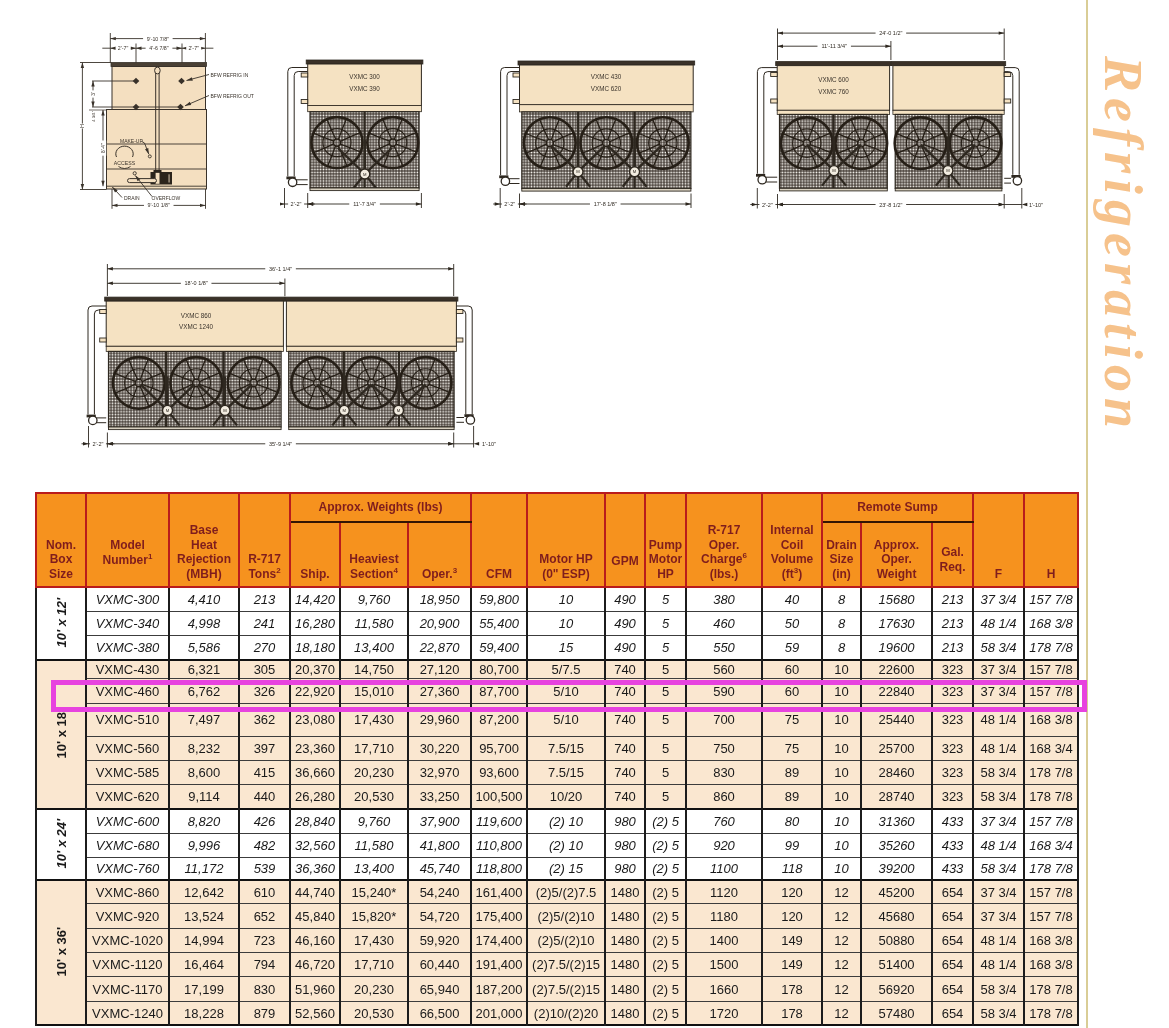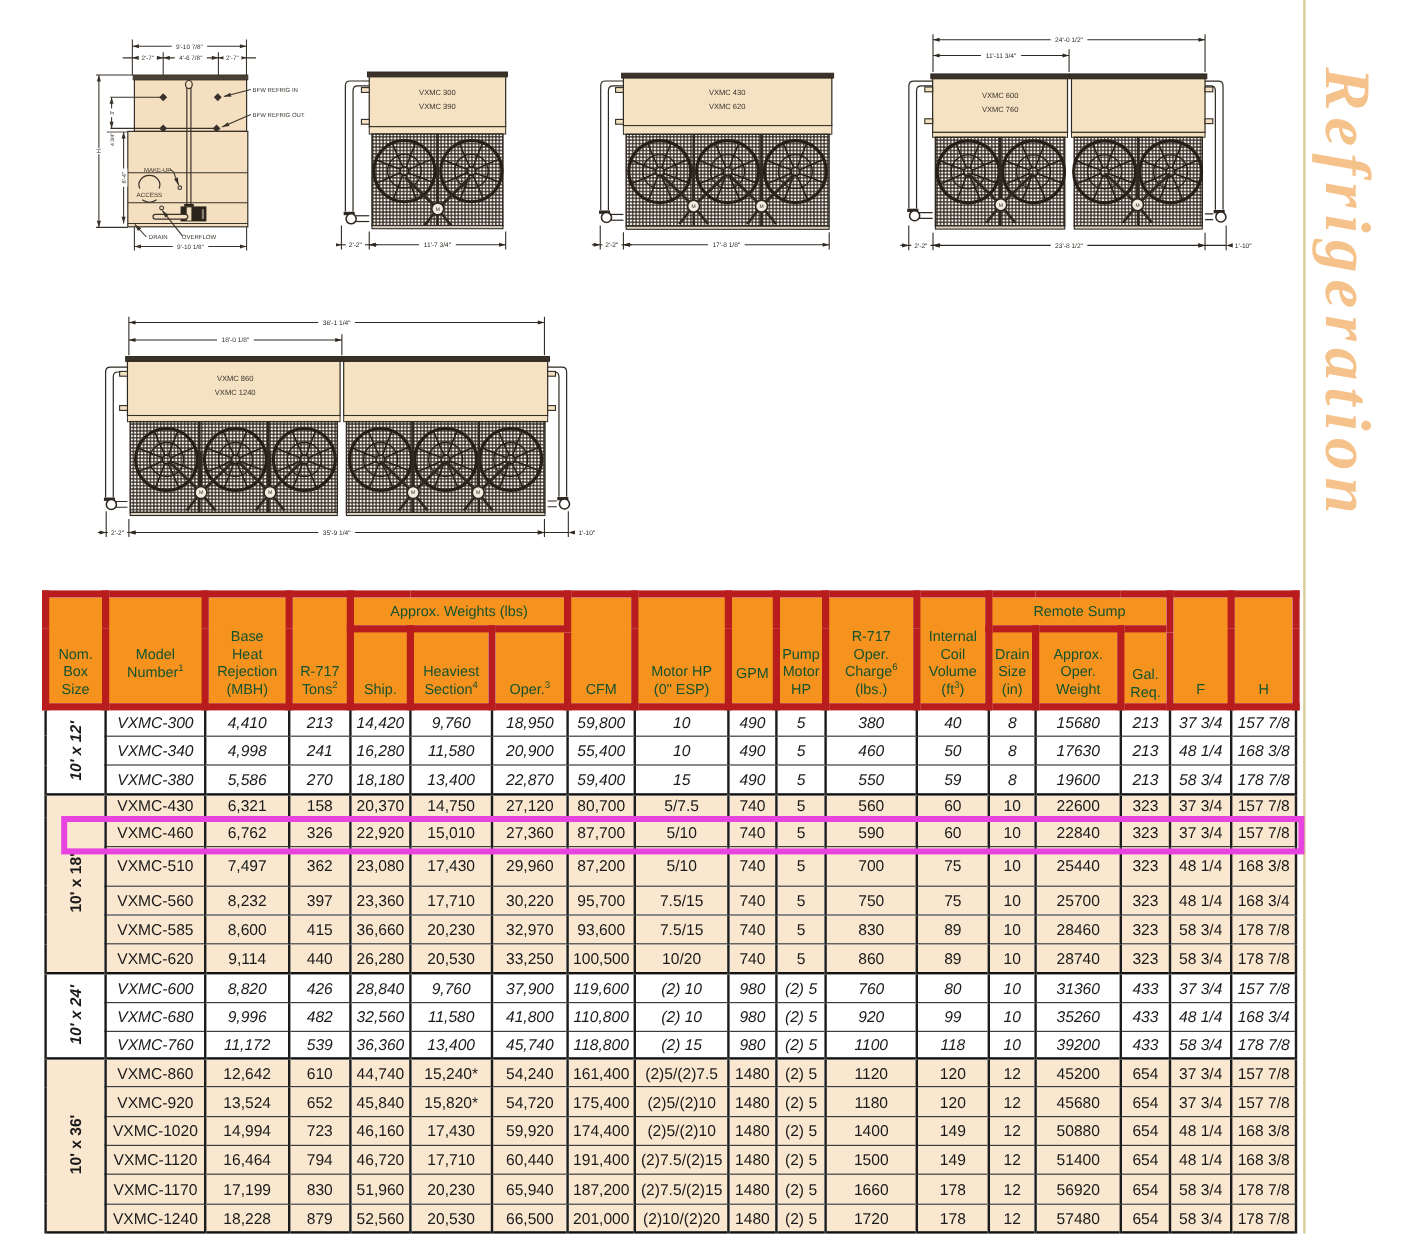--- a/index.html
+++ b/index.html
@@ -1,20 +1,20 @@
 <!DOCTYPE html>
 <html><head>
 <meta charset="utf-8">
 <style>
 html,body{margin:0;padding:0;}
 body{width:1169px;height:1028px;background:#ffffff;font-family:"Liberation Sans",sans-serif;position:relative;overflow:hidden;}
 .abs{position:absolute;}
 #tbl{border-collapse:collapse;table-layout:fixed;}
 #tbl td,#tbl th{padding:0;margin:0;overflow:hidden;white-space:nowrap;}
-#tbl th{background:#F6921E;color:#14532d;font-weight:normal;font-size:12px;line-height:14.5px;text-align:center;vertical-align:bottom;border:6px solid #b91c1c;}
+#tbl th{background:#F6921E;color:#7f1d1d;font-weight:bold;font-size:12px;line-height:14.5px;text-align:center;vertical-align:bottom;border:2px solid #b91c1c;}
 #tbl td{font-size:13px;color:#1a1a1a;text-align:center;vertical-align:middle;border-left:2px solid #1c1c1c;border-right:2px solid #1c1c1c;border-top:1px solid #3c3c3c;border-bottom:1px solid #3c3c3c;}
 #tbl tr.grp td{border-top:2.5px solid #111;}
 #tbl td.glab{font-weight:bold;font-size:13px;}
 #tbl .tan{background:#FAE7D0;}
 #tbl .wht{background:#ffffff;font-style:italic;}
 sup{font-size:8px;vertical-align:super;line-height:0;}
 .rot{transform:rotate(-90deg);white-space:nowrap;}
 </style>
 </head>
 <body>
@@ -567,21 +567,21 @@
 <th rowspan="2" style="padding-bottom:5px">F</th>
 <th rowspan="2" style="padding-bottom:5px">H</th>
 </tr>
 
 <tr style="height:65px">
 <th style="padding-bottom:5px">Ship.</th>
 <th style="padding-bottom:5px">Heaviest<br>Section<sup>4</sup></th>
 <th style="padding-bottom:5px">Oper.<sup>3</sup></th>
 <th style="padding-bottom:5px">Drain<br>Size<br>(in)</th>
 <th style="padding-bottom:5px">Approx.<br>Oper.<br>Weight</th>
-<th style="padding-bottom:2px">Gal.<br>Req.</th>
+<th style="padding-bottom:12px">Gal.<br>Req.</th>
 </tr>
 
 <tr class="r wht" style="height:24.3px">
 <td class="glab wht" rowspan="3">
           <div class="rot">10' x 12'</div>
         </td>
 <td>VXMC-300</td>
         <td>4,410</td>
         <td>213</td>
         <td>14,420</td>
@@ -637,21 +637,21 @@
         <td>58 3/4</td>
         <td>178 7/8</td>
 </tr>
 
 <tr class="grp tan" style="height:19px">
 <td class="glab tan" rowspan="6">
           <div class="rot">10' x 18'</div>
         </td>
 <td>VXMC-430</td>
         <td>6,321</td>
-        <td>158</td>
+        <td>305</td>
         <td>20,370</td>
         <td>14,750</td>
         <td>27,120</td>
         <td>80,700</td>
         <td>5/7.5</td>
         <td>740</td>
         <td>5</td>
         <td>560</td>
         <td>60</td>
         <td>10</td>

